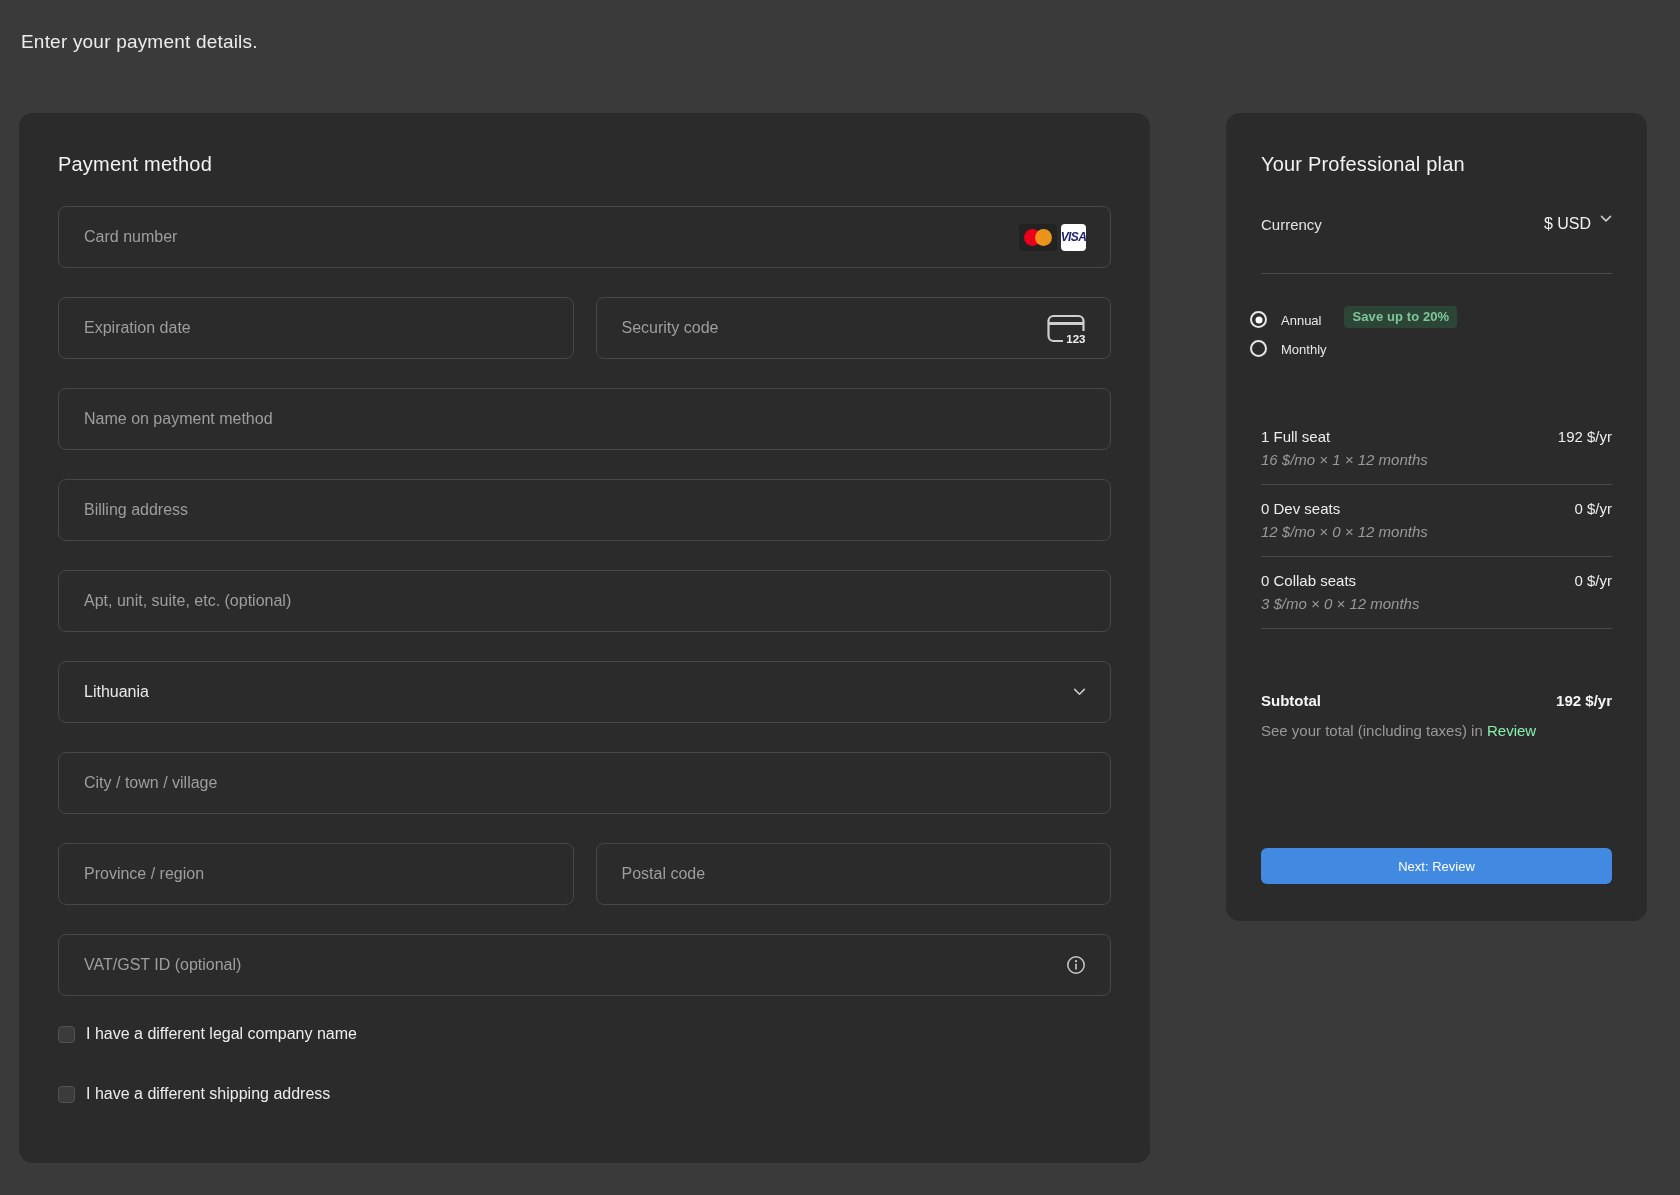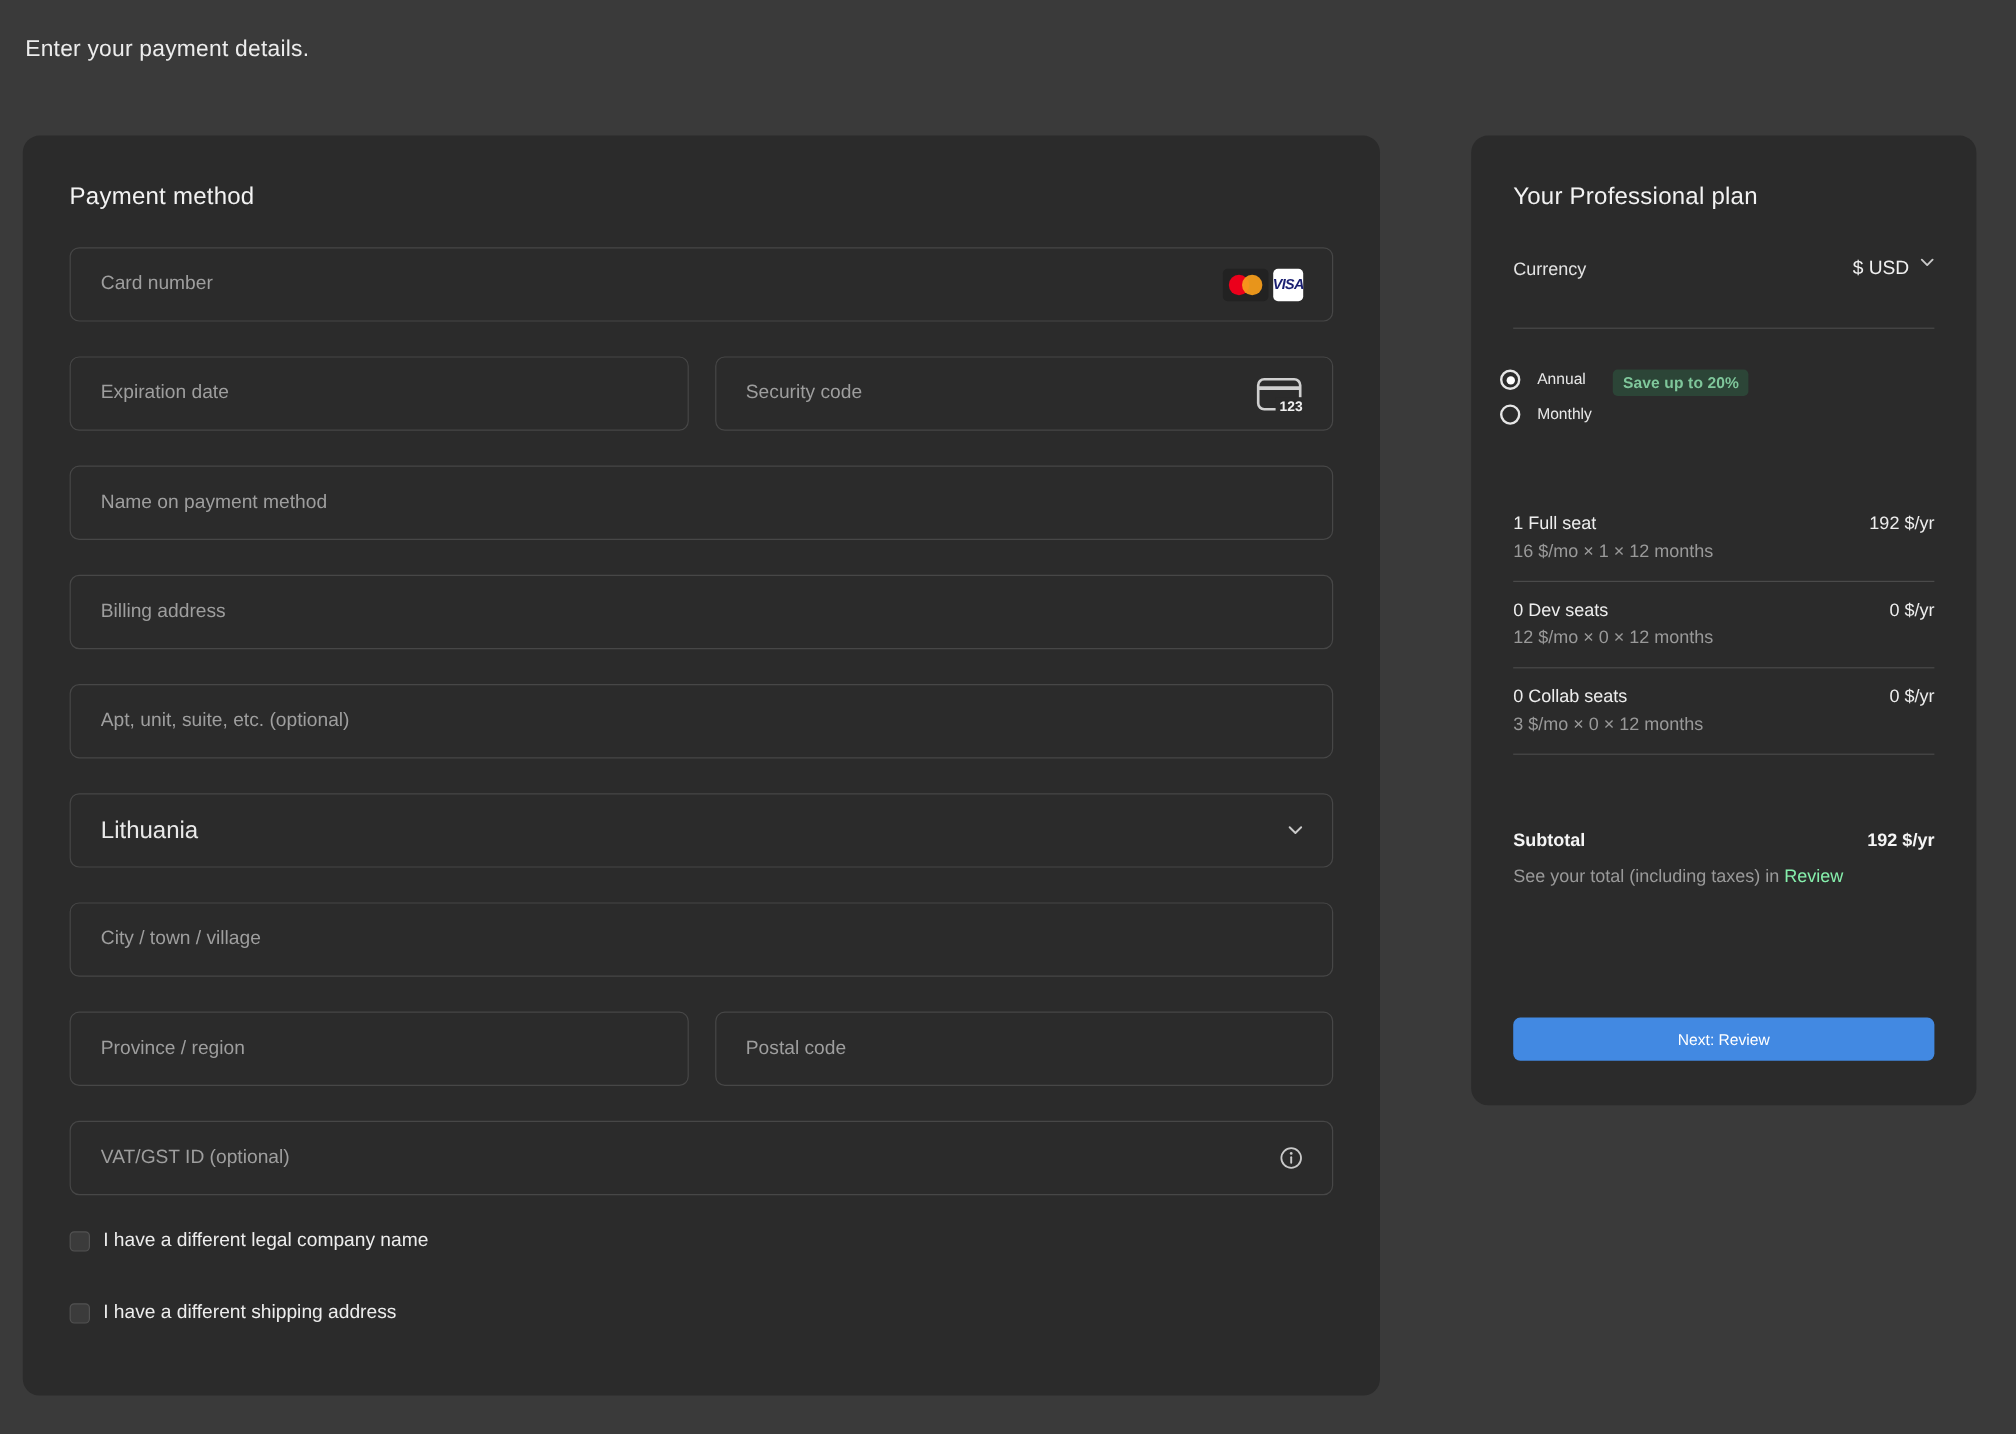--- a/index.html
+++ b/index.html
@@ -27,21 +27,21 @@
     display:flex; align-items:center; padding:0 24px 0 25px;
     margin-bottom:29px; background:#2b2b2b;
   }
   .field input {
     flex:1; min-width:0; background:transparent; border:none; outline:none;
     color:#e9e9e9; font-size:16px; font-family:inherit; padding:0;
   }
   .field input::placeholder { color:#9e9e9e; opacity:1; }
   .row2 { display:flex; gap:22px; }
   .row2 .field { flex:1; }
-  .select-value { flex:1; color:#e9e9e9; font-size:20px; }
+  .select-value { flex:1; color:#e9e9e9; font-size:16px; }
   .brand-icons { display:flex; align-items:center; gap:4px; margin-left:12px; }
   .mc { width:38px; height:27px; background:#222222; border-radius:4px; position:relative; display:inline-block; }
   .mc i { position:absolute; top:5px; width:17px; height:17px; border-radius:50%; }
   .mc .c-red { left:5px; background:#eb001b; }
   .mc .c-org { left:16px; background:#f79e1b; opacity:.93; }
   .visa {
     width:25px; height:27px; background:#ffffff; border-radius:4px;
     display:flex; align-items:center; justify-content:center;
   }
   .visa em { font-style:italic; font-weight:800; font-size:12px; color:#1a1f71; letter-spacing:-0.6px; }
@@ -55,36 +55,36 @@
   .checkbox-label { font-size:16px; color:#ededed; }
 
   
   .currency-row { margin-top:36px; display:flex; align-items:center; justify-content:space-between; height:24px; }
   .currency-label { font-size:15px; color:#e3e3e3; }
   .currency-select { display:flex; align-items:flex-start; gap:9px; cursor:pointer; }
   .currency-value { font-size:16px; color:#f0f0f0; }
   .divider { height:1px; background:#4a4a4a; width:100%; }
   .div-currency { margin-top:37px; }
   .radios { margin-top:34px; margin-left:-11px; }
-  .radio-row { display:flex; align-items:flex-start; height:20px; }
+  .radio-row { display:flex; align-items:flex-end; height:20px; }
   .radio-row + .radio-row { margin-top:9px; }
   .radio { width:17px; height:17px; border:2px solid #e6e6e6; border-radius:50%; position:relative; flex:0 0 17px; }
   .radio.selected::after {
     content:""; position:absolute; left:50%; top:50%; transform:translate(-50%,-50%);
     width:7px; height:7px; border-radius:50%; background:#ffffff;
   }
   .radio-label { font-size:13px; font-weight:500; color:#e8e8e8; margin-left:14px; }
   .badge {
     margin-left:23px; background:#2c4537; color:#7fc79b;
     font-size:13px; font-weight:700; padding:3px 8px 4px 8px; border-radius:4px; letter-spacing:.1px;
   }
   .items { margin-top:71px; }
   .item-head { display:flex; justify-content:space-between; line-height:18px; }
   .item-name, .item-price { font-size:15px; color:#ededed; }
-  .item-detail { margin-top:5px; font-size:15px; color:#999999; line-height:18px; }
+  .item-detail { margin-top:5px; font-size:15px; color:#999999; line-height:18px;font-style:italic; }
   .div-item { margin:15px 0; }
   .subtotal-row { margin-top:48px; display:flex; justify-content:space-between; line-height:18px; }
   .subtotal-label, .subtotal-value { font-size:15px; font-weight:700; color:#f5f5f5; }
   .tax-note { margin-top:12px; font-size:15px; color:#999999; line-height:18px; }
   .tax-note .em { color:#86efac; }
   .next-btn {
     margin-top:auto; margin-bottom:37px; height:36px; width:100%;
     background:#4289e2; border:none; border-radius:6px;
     color:#ffffff; font-size:13px; font-weight:500; font-family:inherit; cursor:pointer;
   }

